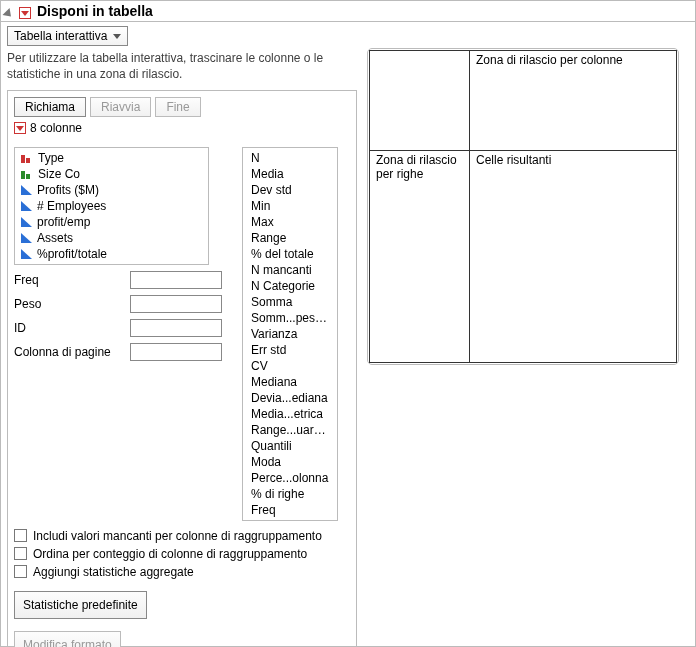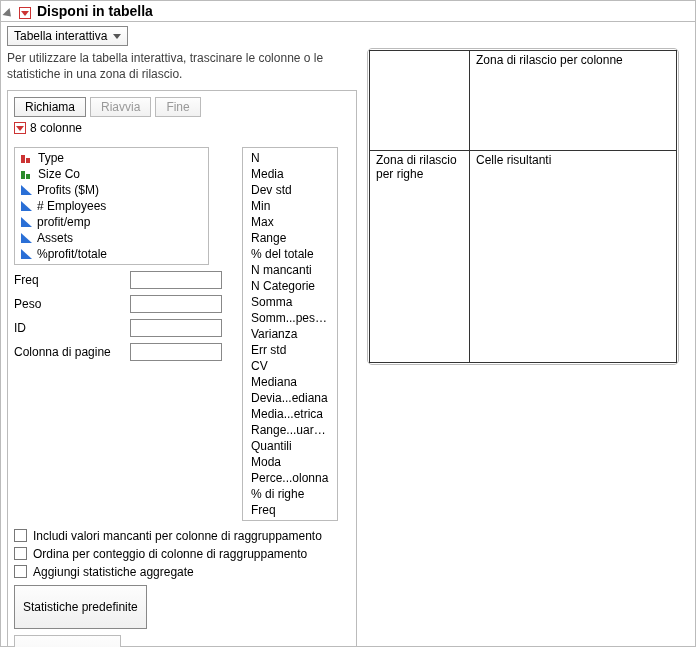--- a/index.html
+++ b/index.html
@@ -152,22 +152,22 @@
     border: 1px solid #888; font-size: 12px; padding: 0 3px;
   }
   .checks { margin-top: 8px; }
   .check-row { display: flex; align-items: flex-start; gap: 6px; margin-top: 4px; cursor: pointer; }
   .checkbox {
     width: 13px; height: 13px; border: 1px solid #777; background: #fff;
   }
   .wide-btn, .small-btn {
     border: 1px solid #888;
     background: linear-gradient(#fdfdfd,#f0f0f0);
-    padding: 14px 8px;
-    margin-top: 6px;
+    padding: 6px 8px;
+    margin-top: 12px;
     cursor: pointer; display: inline-block;
   }
   .small-btn.disabled { color: #999; border-color: #bbb; cursor: default; }
   .right-col {
     border: 1px solid #bbb;
     border-radius: 5px;
     width: 312px;
     padding: 1px;
     margin-top: 22px;
   }

